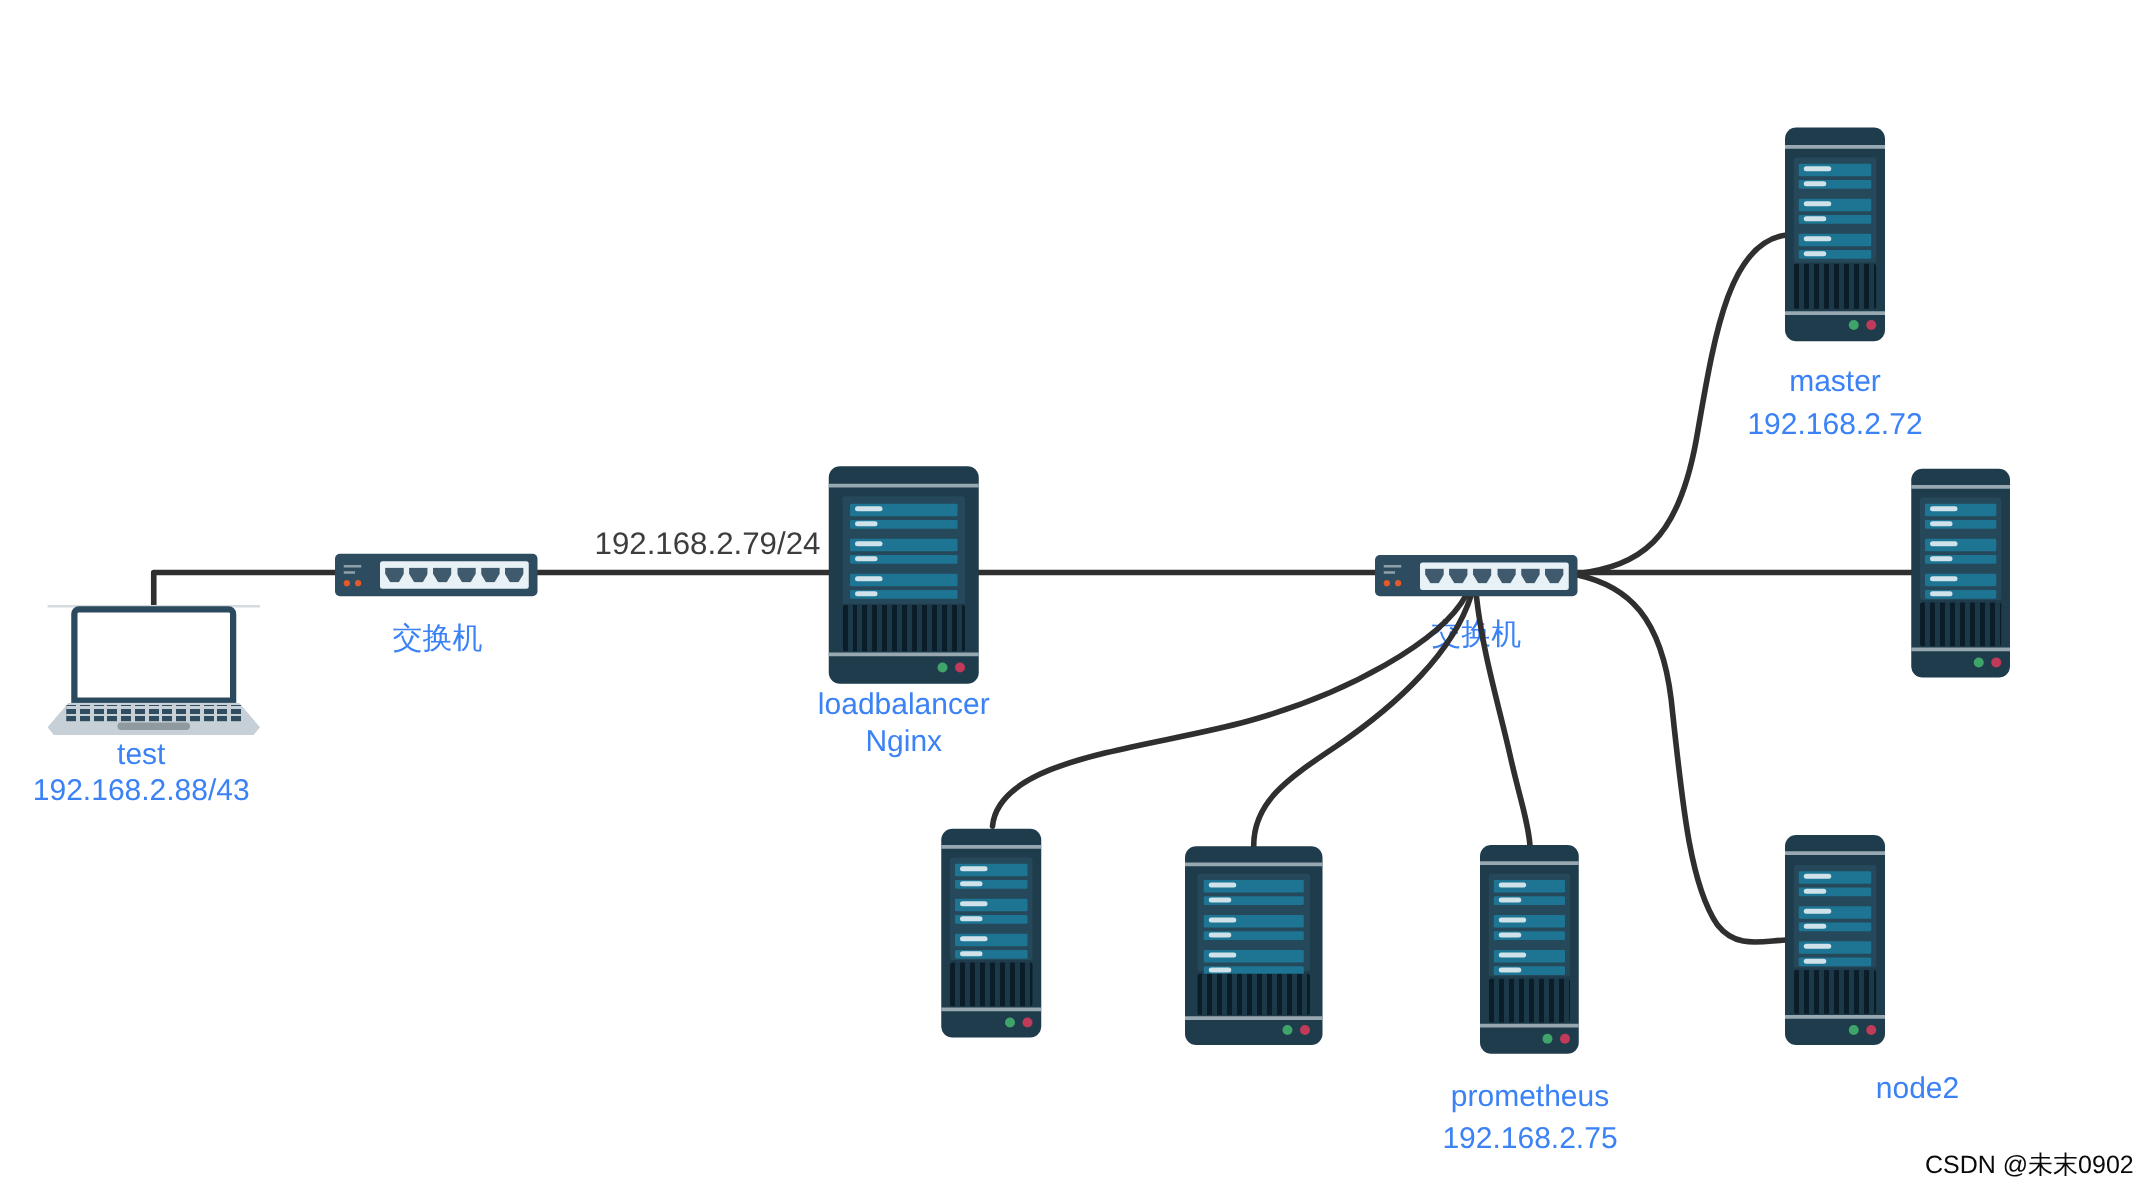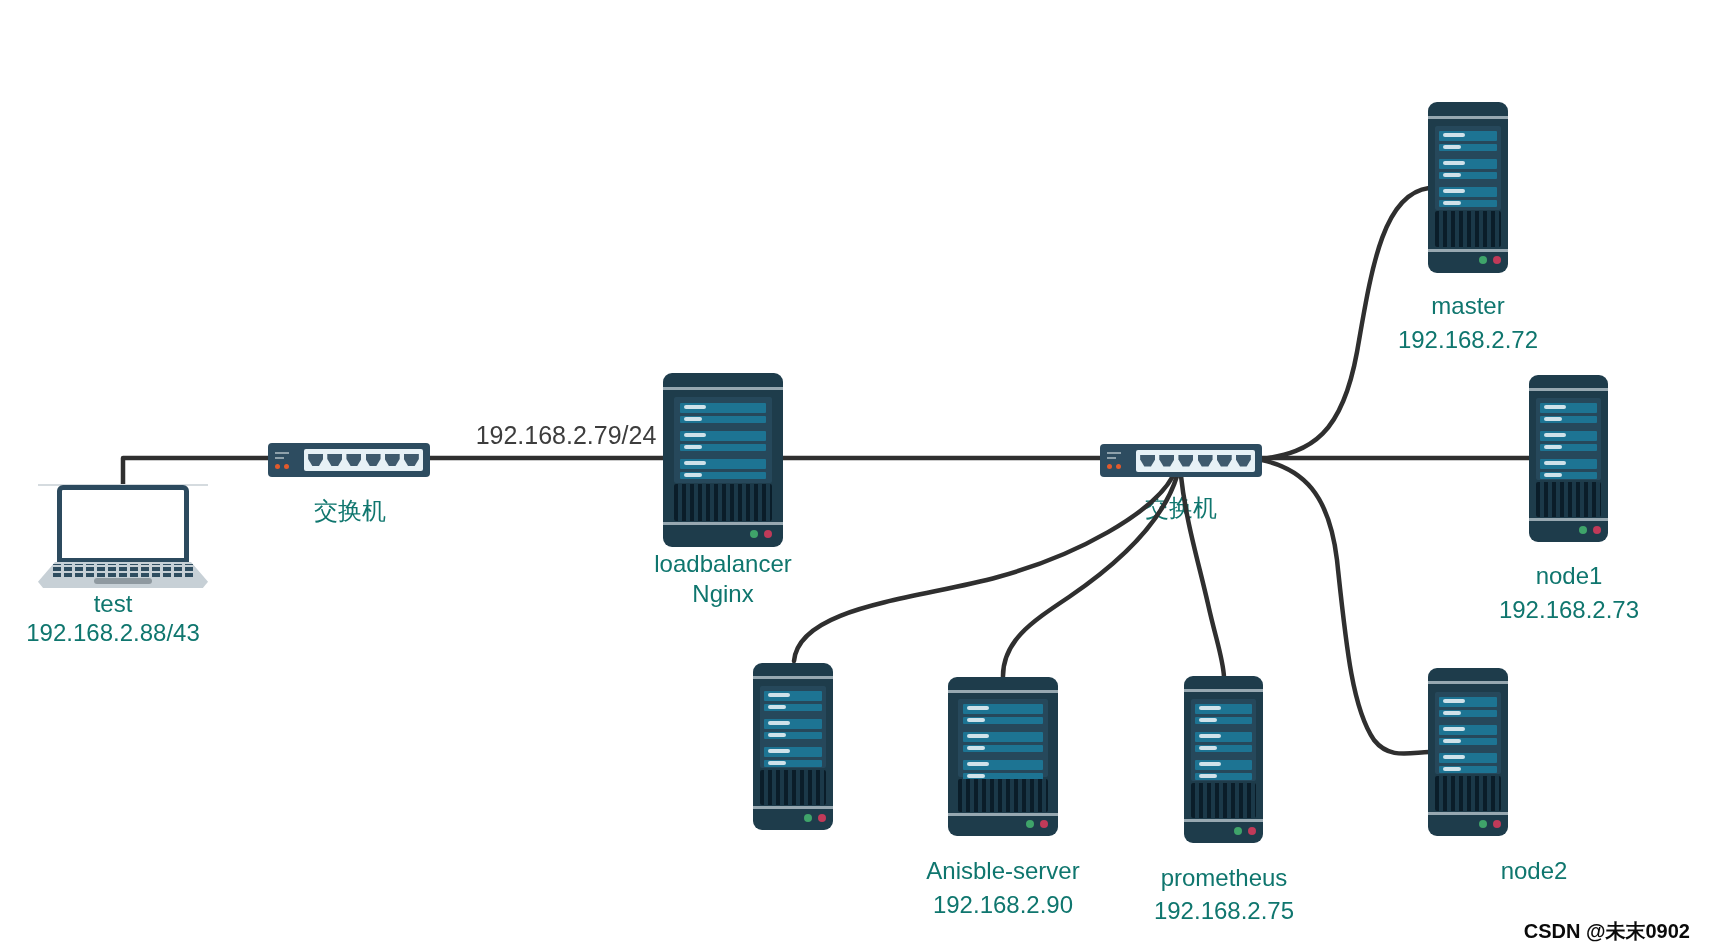--- a/index.html
+++ b/index.html
@@ -4,23 +4,23 @@
 <style>
   html,body{margin:0;padding:0;background:#fff;}
   .canvas{
     position:relative;width:1718px;height:952px;background:#ffffff;overflow:hidden;
     font-family:"Liberation Sans","DejaVu Sans",sans-serif;
   }
   
   .cables{position:absolute;left:0;top:0;width:1718px;height:952px;z-index:2;pointer-events:none;}
   .cables path{fill:none;stroke:#2f2f2f;stroke-width:4.5;stroke-linecap:round;stroke-linejoin:round;}
   
-  .lbl{position:absolute;width:220px;text-align:center;font-size:24px;line-height:33px;color:#0f766e;z-index:1;}
+  .lbl{position:absolute;width:220px;text-align:center;font-size:24px;line-height:33px;color:#3b82f6;z-index:1;}
   .link-lbl{position:absolute;width:220px;text-align:center;font-size:25px;color:#3d3d3d;z-index:1;}
-  .watermark{position:absolute;right:28px;top:918px;font-size:20px;font-weight:700;color:#0a0a0a;z-index:4;}
+  .watermark{position:absolute;right:11px;top:918px;font-size:20px;font-weight:400;color:#0a0a0a;z-index:4;}
   
   .server{position:absolute;background:#1e3c4b;border-radius:9px;z-index:3;}
   .srv-topline{position:absolute;top:8%;left:0;right:0;height:3px;background:#97a8b1;}
   .srv-panel{position:absolute;top:14%;left:9%;right:9%;bottom:37%;background:#26485b;border-radius:2px;}
   .srv-bars{position:absolute;top:17%;left:14%;right:14%;}
   .grp{margin-bottom:8px;}
   .b{background:#1d7493;border-radius:1px;position:relative;}
   .b1{height:10px;margin-bottom:3px;}
   .b2{height:7px;}
   .b::before{content:"";position:absolute;left:4px;top:2px;height:4px;width:22px;background:#cfe2ea;border-radius:2px;}
@@ -314,34 +314,26 @@
 
   <div class="lbl" style="left:1071px;top:491px">
     <div>交换机</div>
   </div>
 
   <div class="lbl" style="left:1358px;top:289px;line-height:34px">
     <div>master</div>
     <div>192.168.2.72</div>
   </div>
 
-  <div class="lbl" style="left:1459px;top:559px;line-height:34px">
-    <div>node1</div>
-    <div>192.168.2.73</div>
-  </div>
 
   <div class="lbl" style="left:1424px;top:854px">
     <div>node2</div>
   </div>
 
 
-  <div class="lbl" style="left:893px;top:854px;line-height:34px">
-    <div>Anisble-server</div>
-    <div>192.168.2.90</div>
-  </div>
 
   <div class="lbl" style="left:1114px;top:861px">
     <div>prometheus</div>
     <div>192.168.2.75</div>
   </div>
 
   <div class="watermark">CSDN @未末0902</div>
 
 </div>
 

